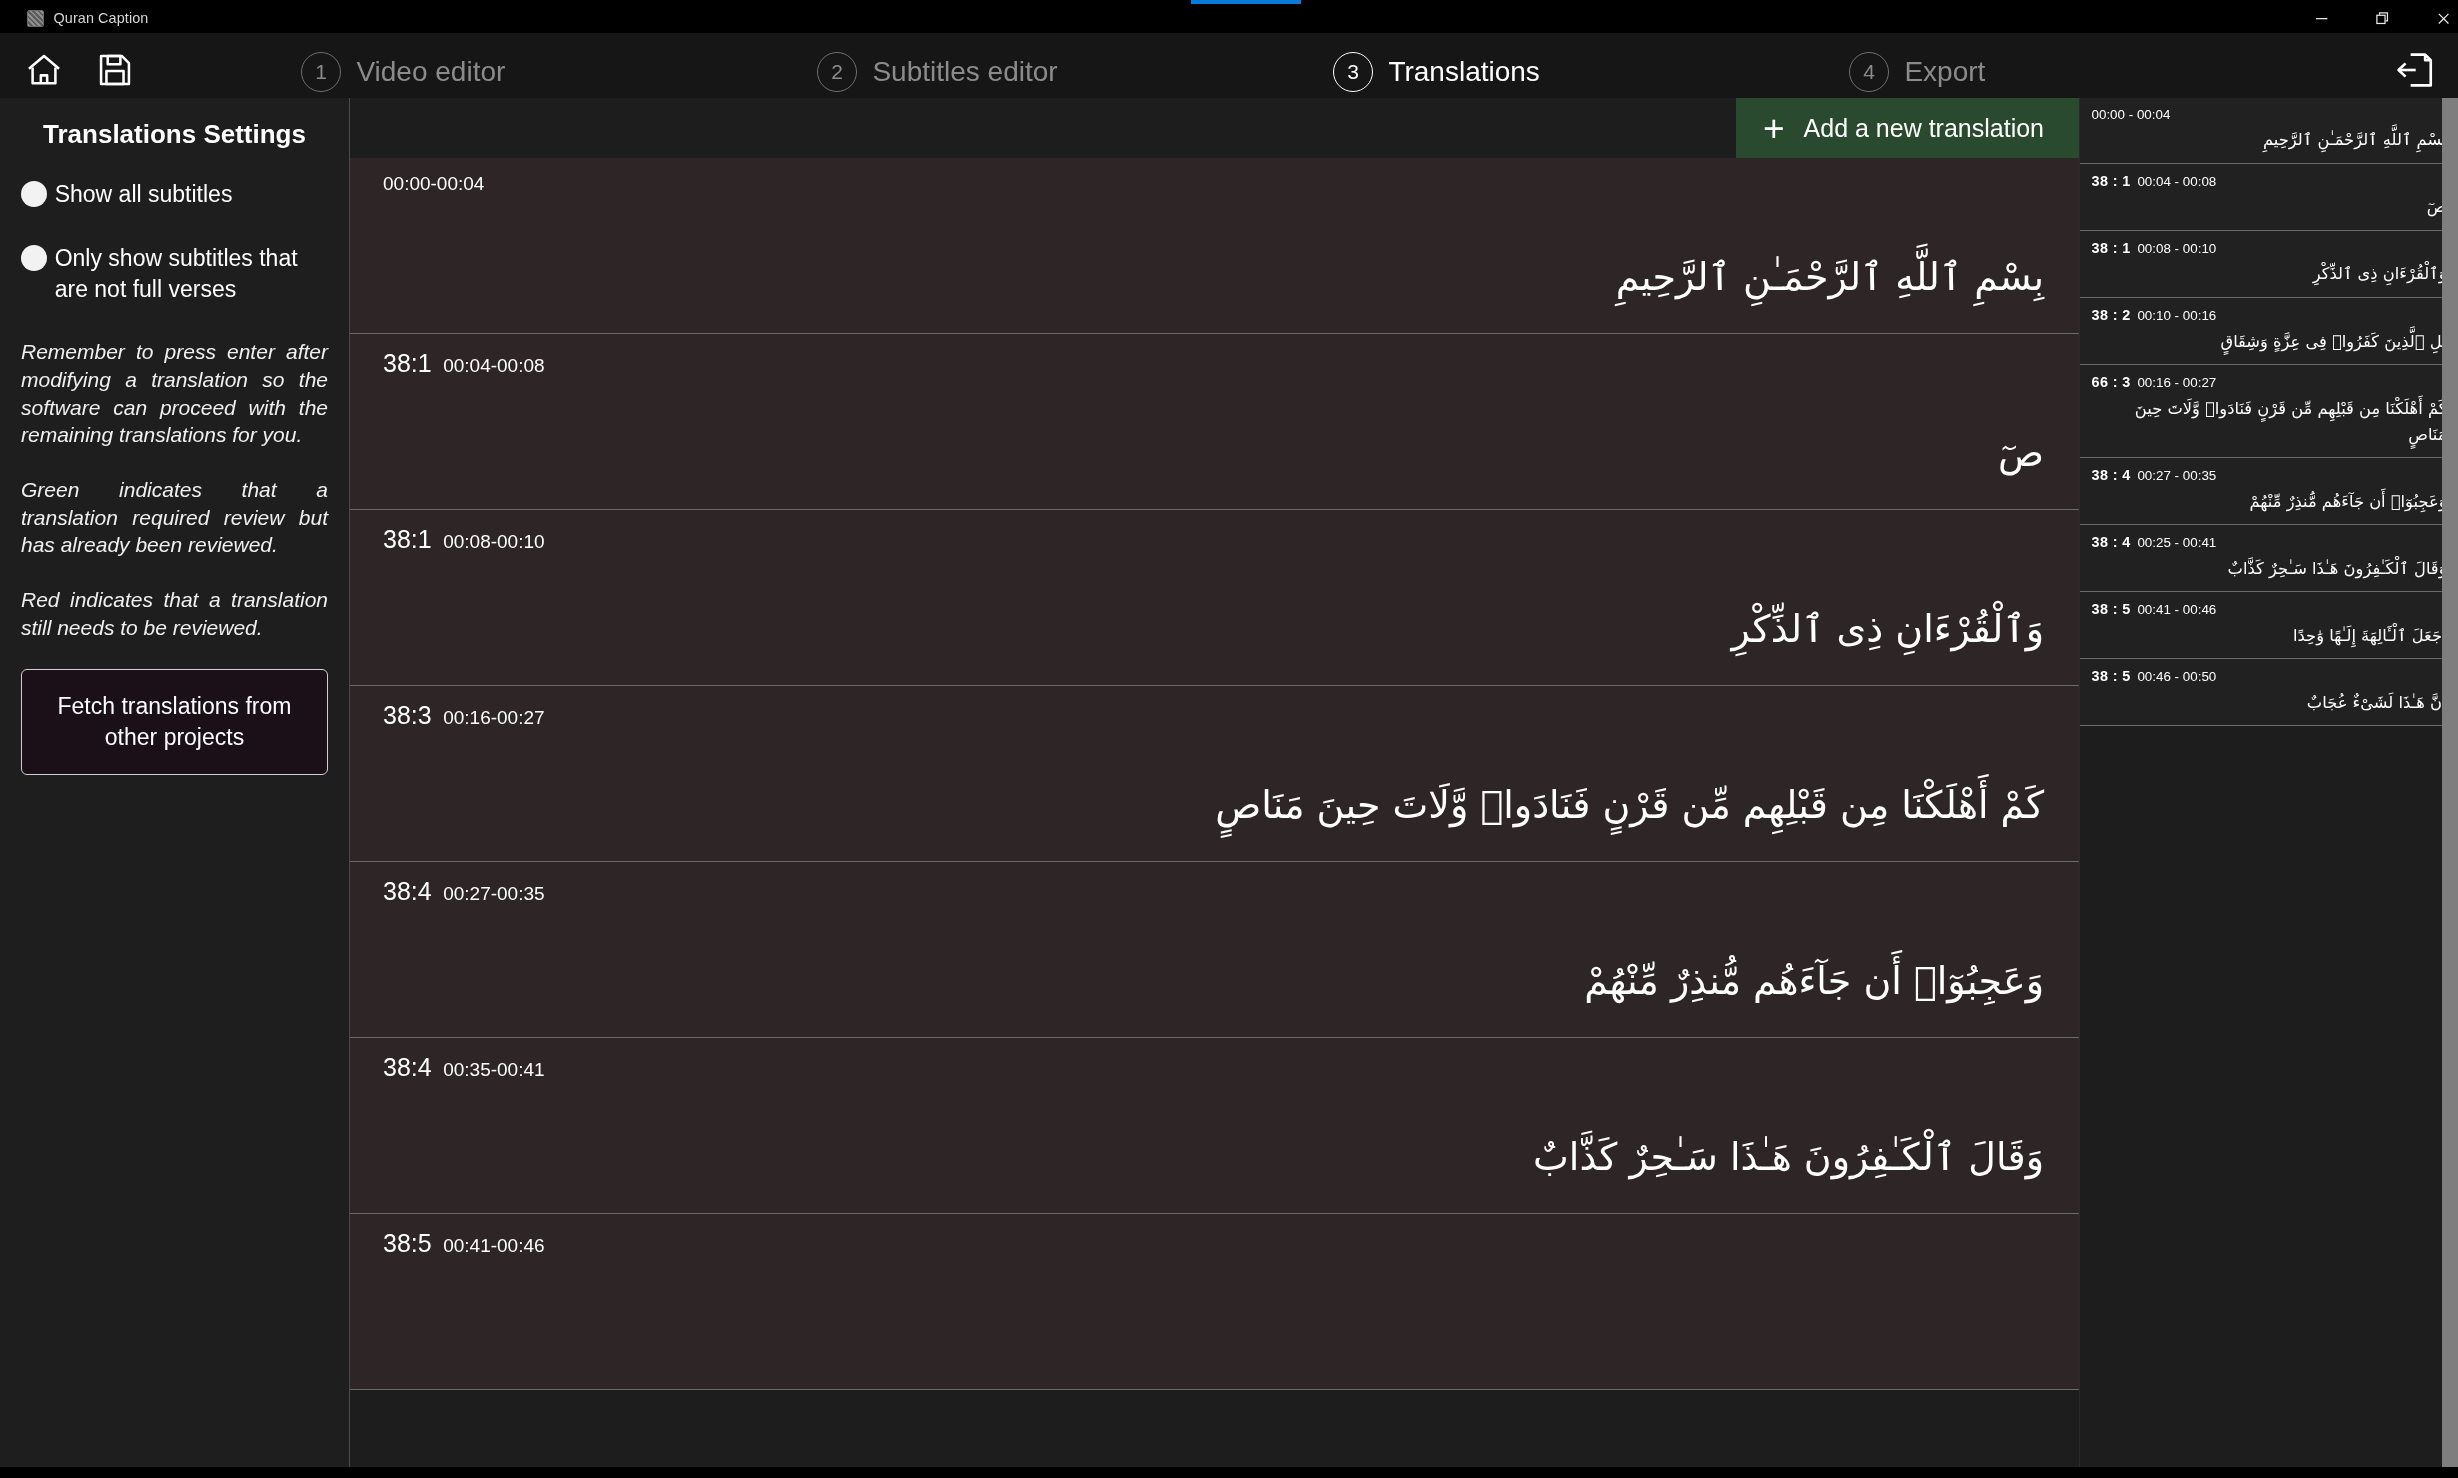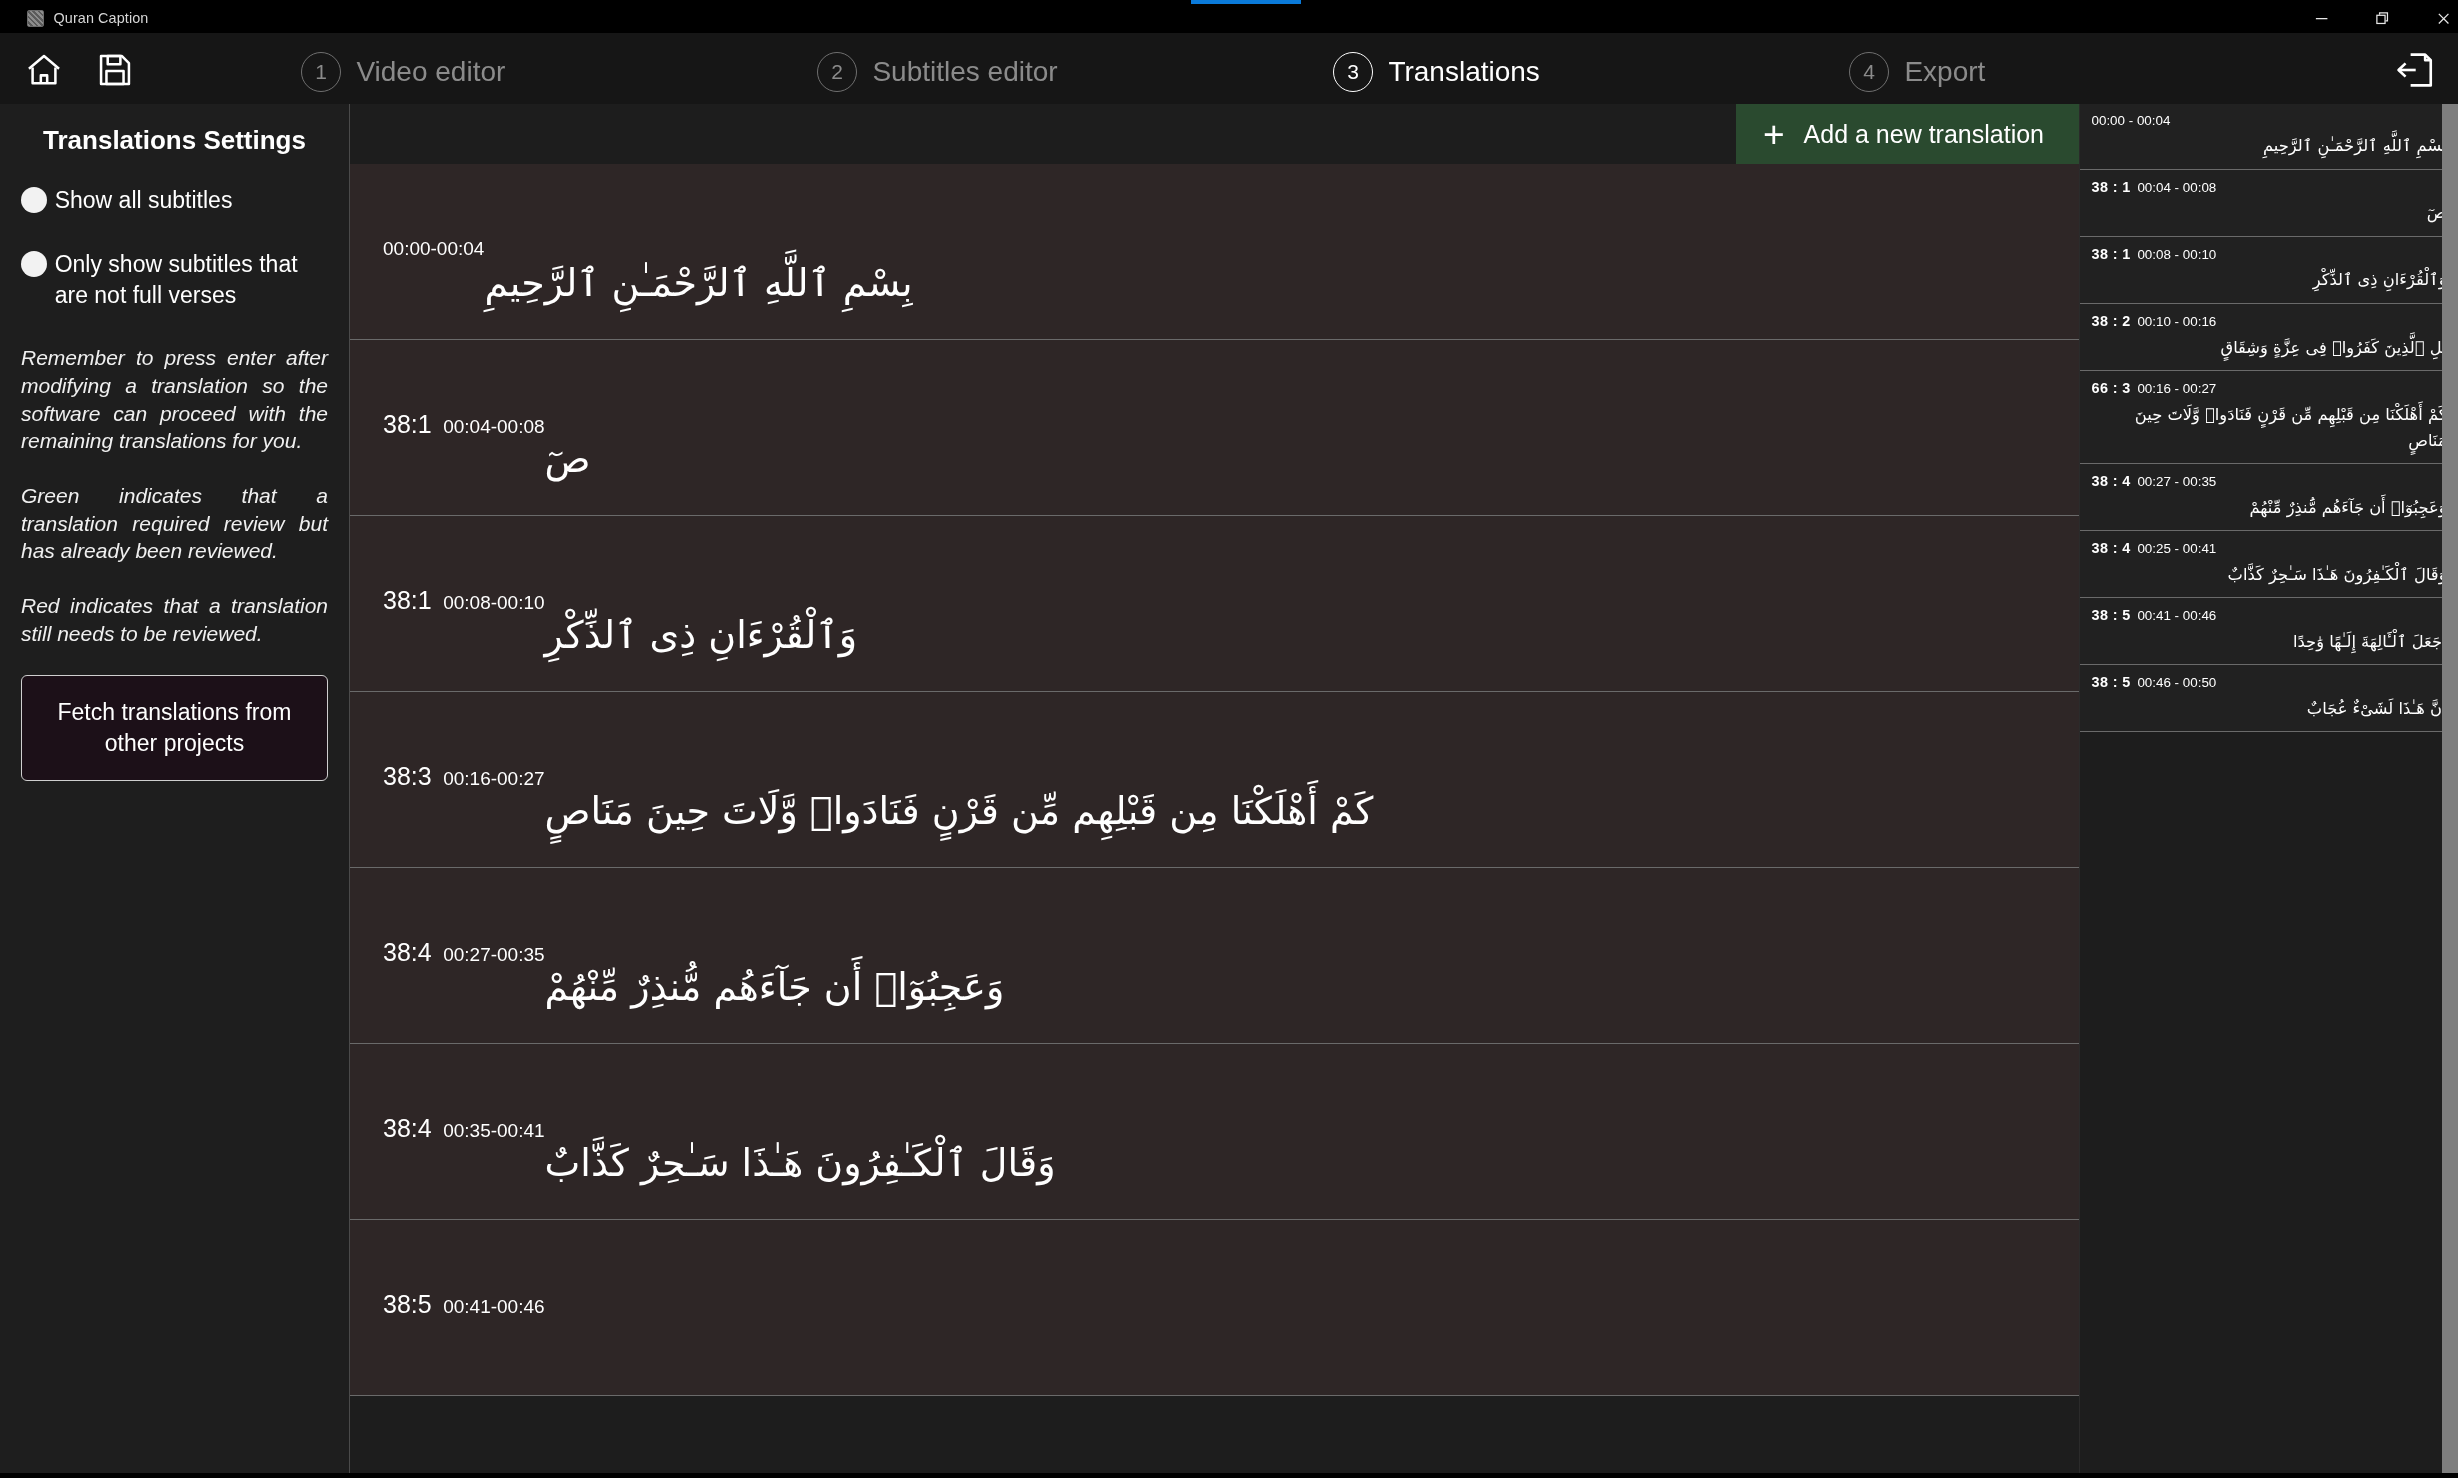--- a/index.html
+++ b/index.html
@@ -64,21 +64,21 @@
   .step.active .badge{ border-color:#ffffff; color:#ffffff; }
   .step.active .label{ color:#ffffff; }
 
   #exit-btn{
     width:86px; height:77px; display:flex; align-items:center; justify-content:center;
     margin-left:auto;
   }
 
   
   #body{
-    position:absolute; top:104px; left:0; width:2458px; height:1369px;
+    position:absolute; top:98px; left:0; width:2458px; height:1369px;
     display:flex; background:#1d1d1d;
   }
 
   
   #settings-panel{
     width:350px; height:100%; background:#1e1e1e;
     border-right:1.9px solid #4a4a4a;
     padding:21px 21px 0 21px;
     color:#ffffff;
   }
@@ -119,21 +119,21 @@
     padding:0 35px 0 27px; font-size:25px; cursor:pointer;
   }
   #add-translation .plus{ font-size:37px; line-height:1; font-weight:300; }
 
   #rows{ flex:1; overflow:hidden; }
   .srow{
     background:#2e2626;
     border-bottom:1.9px solid #6a6a6a;
     padding:15.4px 35px 21px 33px;
     min-height:176px;
-    display:flex; flex-direction:row;align-items:center;
+    display:flex; flex-direction:column;
   }
   .srow .meta{
     display:flex; align-items:baseline; gap:11.5px; color:#ffffff;
   }
   .srow .verse{ font-size:25px; }
   .srow .time{ font-size:19px; }
   .srow .arabic{
     margin-top:auto; text-align:right; direction:rtl;
     color:#ffffff; font-size:38px; line-height:1.5;
     font-family:"DejaVu Sans", sans-serif;

